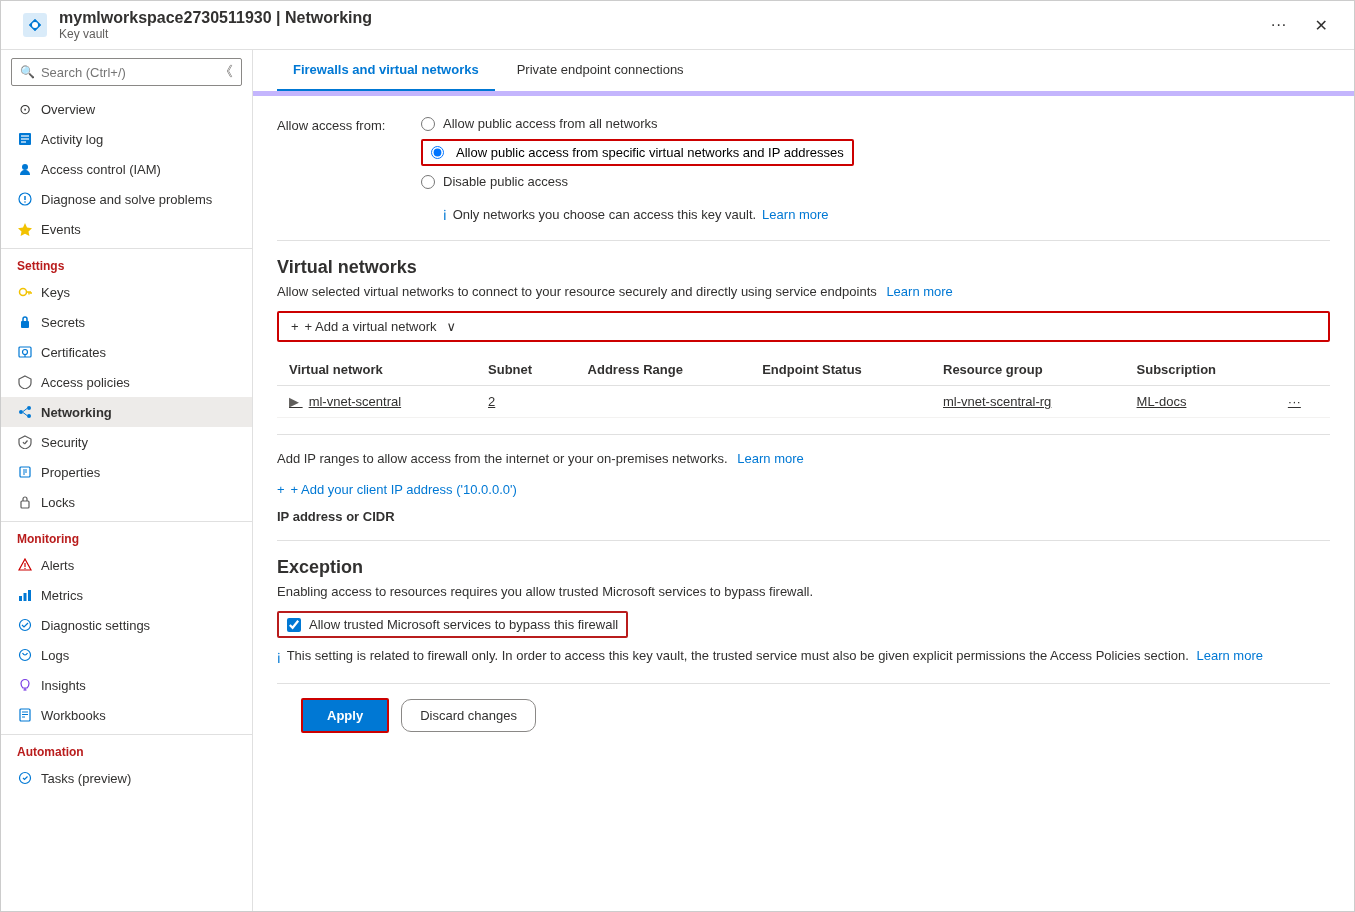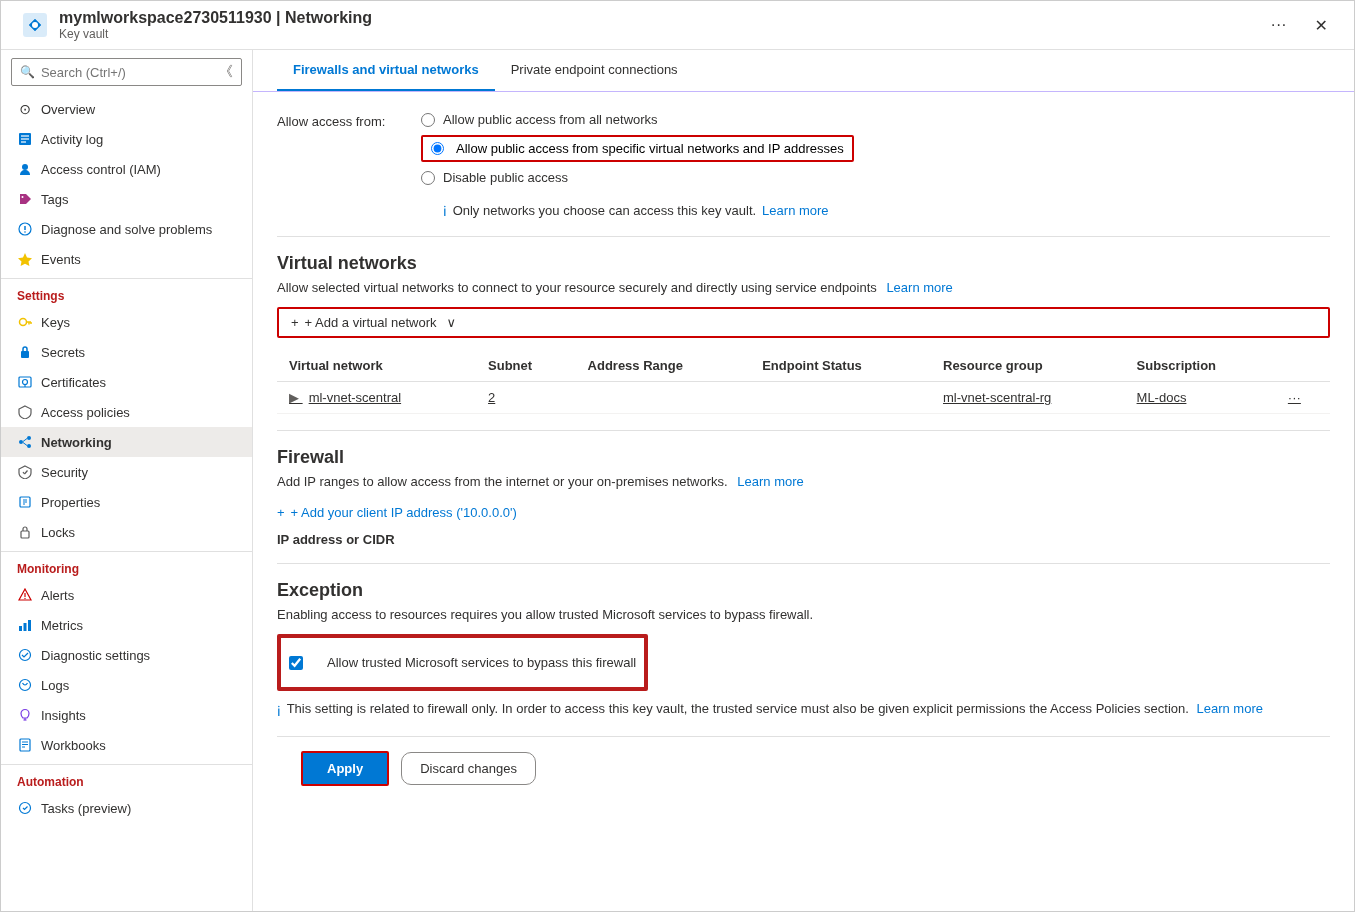--- a/index.html
+++ b/index.html
@@ -15,21 +15,21 @@
     .sidebar { width: 252px; background: #fff; border-right: 1px solid #e0e0e0; overflow-y: auto; flex-shrink: 0; padding-bottom: 16px; }
     .search-box { display: flex; align-items: center; margin: 8px 10px; border: 1px solid #8a8886; border-radius: 2px; padding: 4px 8px; background: #fff; }
     .search-box input { border: none; outline: none; flex: 1; font-size: 13px; color: #323130; }
     .search-icon { color: #605e5c; margin-right: 6px; font-size: 12px; }
     .collapse-btn { margin-left: auto; color: #605e5c; cursor: pointer; font-size: 14px; }
     .nav-item { display: flex; align-items: center; padding: 7px 12px 7px 16px; cursor: pointer; color: #323130; gap: 8px; }
     .nav-item.active { background: #edebe9; font-weight: 600; }
     .nav-item .nav-icon { width: 16px; height: 16px; display: flex; align-items: center; justify-content: center; flex-shrink: 0; font-size: 14px; }
     .nav-section { padding: 10px 16px 4px; font-size: 12px; font-weight: 600; color: #b91c1c; text-transform: none; border-top: 1px solid #e0e0e0; margin-top: 4px; }
     .main { flex: 1; overflow-y: auto; background: #fff; padding: 0; }
-    .tab-bar { display: flex; border-bottom: 1px solid #c4b5fd; padding: 0 24px; gap: 0; }
+    .tab-bar { display: flex; border-bottom: 5px solid #c4b5fd; padding: 0 24px; gap: 6px; }
     .tab { padding: 12px 16px; cursor: pointer; color: #323130; border-bottom: 2px solid transparent; font-size: 13px; }
     .tab.active { color: #0078d4; border-bottom: 2px solid #0078d4; font-weight: 600; }
     .content { padding: 20px 24px; }
     .access-row { display: flex; gap: 24px; margin-bottom: 16px; }
     .access-label { color: #323130; min-width: 120px; padding-top: 2px; font-size: 13px; }
     .radio-group { display: flex; flex-direction: column; gap: 8px; }
     .radio-option { display: flex; align-items: center; gap: 8px; font-size: 13px; color: #323130; }
     .radio-option input[type=radio] { accent-color: #0078d4; width: 14px; height: 14px; }
     .radio-highlighted { border: 2px solid #c00; border-radius: 2px; padding: 4px 8px; display: flex; align-items: center; gap: 12px; }
     .info-row { display: flex; align-items: center; gap: 6px; margin-top: 8px; margin-left: 22px; font-size: 13px; color: #323130; }
@@ -40,21 +40,21 @@
     .add-btn { display: flex; align-items: center; gap: 6px; border: 2px solid #c00; padding: 6px 12px; cursor: pointer; font-size: 13px; color: #323130; background: #fff; margin-bottom: 12px; border-radius: 2px; }
     .vnet-table { width: 100%; border-collapse: collapse; margin-bottom: 4px; }
     .vnet-table th { text-align: left; padding: 8px 12px; font-size: 13px; font-weight: 600; color: #323130; border-bottom: 1px solid #e0e0e0; }
     .vnet-table td { padding: 8px 12px; font-size: 13px; color: #323130; border-bottom: 1px solid #f3f2f1; text-decoration: underline; }
     .vnet-table .chevron { color: #605e5c; cursor: pointer; }
     .divider { border: none; border-top: 1px solid #e0e0e0; margin: 16px 0; }
     .firewall-section { margin-bottom: 8px; }
     .add-ip-btn { display: flex; align-items: center; gap: 6px; color: #0078d4; cursor: pointer; font-size: 13px; padding: 4px 0; margin-bottom: 8px; }
     .ip-input-label { font-size: 13px; color: #323130; font-weight: 600; margin-bottom: 4px; }
     .exception-section { margin-top: 8px; }
-    .checkbox-highlight { border: 4px solid #b91c1c; border-radius: 2px; padding: 17px 8px; display: flex; align-items: center; gap: 24px; width: fit-content; }
+    .checkbox-highlight { border: 2px solid #b91c1c; border-radius: 2px; padding: 4px 8px; display: flex; align-items: center; gap: 8px; width: fit-content; }
     .checkbox-highlight input[type=checkbox] { accent-color: #0078d4; width: 14px; height: 14px; }
     .exception-info { display: flex; align-items: flex-start; gap: 6px; margin-top: 10px; font-size: 13px; color: #323130; }
     .footer { display: flex; align-items: center; gap: 12px; padding: 14px 24px; border-top: 1px solid #e0e0e0; background: #fff; margin-top: 16px; }
     .btn-apply { background: #0078d4; color: #fff; border: 2px solid #c00; padding: 8px 24px; cursor: pointer; font-size: 13px; font-weight: 600; border-radius: 2px; }
     .btn-discard { background: #fff; color: #323130; border: 1px solid #8a8886; padding: 8px 18px; cursor: pointer; font-size: 13px; border-radius: 10px; }
     .more-btn { color: #323130; cursor: pointer; font-size: 16px; padding: 2px 6px; }
   </style>
 </head>
 <body>
 
@@ -103,29 +103,20 @@
         <span>Activity log</span>
       </div>
       <div class="nav-item">
         <span class="nav-icon" style="color:#0078d4;">
           <svg width="14" height="14" viewBox="0 0 14 14">
               <circle cx="7" cy="5" r="3" fill="#0078d4"></circle>
               <path d="M2 13 c0-3 2-5 5-5 s5 2 5 5" fill="#0078d4"></path>
             </svg>
         </span>
         <span>Access control (IAM)</span>
-      </div>
-      <div class="nav-item">
-        <span class="nav-icon" style="color:#a83282;">
-          <svg width="14" height="14" viewBox="0 0 14 14">
-              <path d="M2 2 L8 2 L13 7 L8 12 L2 12 Z" fill="#a83282"></path>
-              <circle cx="4.5" cy="5" r="1" fill="#fff"></circle>
-            </svg>
-        </span>
-        <span>Tags</span>
       </div>
       <div class="nav-item">
         <span class="nav-icon" style="color:#0078d4;">
           <svg width="14" height="14" viewBox="0 0 14 14">
               <circle cx="7" cy="7" r="6" fill="none" stroke="#0078d4" stroke-width="1.2"></circle>
               <line x1="7" y1="4" x2="7" y2="8" stroke="#0078d4" stroke-width="1.5"></line>
               <circle cx="7" cy="10" r="0.8" fill="#0078d4"></circle>
             </svg>
         </span>
         <span>Diagnose and solve problems</span>
@@ -373,21 +364,20 @@
                 <td>ML-docs</td>
                 <td class="more-btn">···</td>
               </tr>
             </tbody>
           </table>
         </div>
 
         <hr class="divider">
 
         <div class="firewall-section">
-          <div class="section-title">Firewall</div>
           <div class="section-desc">
             <span>Add IP ranges to allow access from the internet or your on-premises networks.</span>
             <a class="learn-more" href="#" style="margin-left:6px;">Learn more</a>
           </div>
           <div class="add-ip-btn">
             <span>+</span>
             <span>+ Add your client IP address ('10.0.0.0')</span>
           </div>
           <div class="ip-input-label">IP address or CIDR</div>
         </div>

